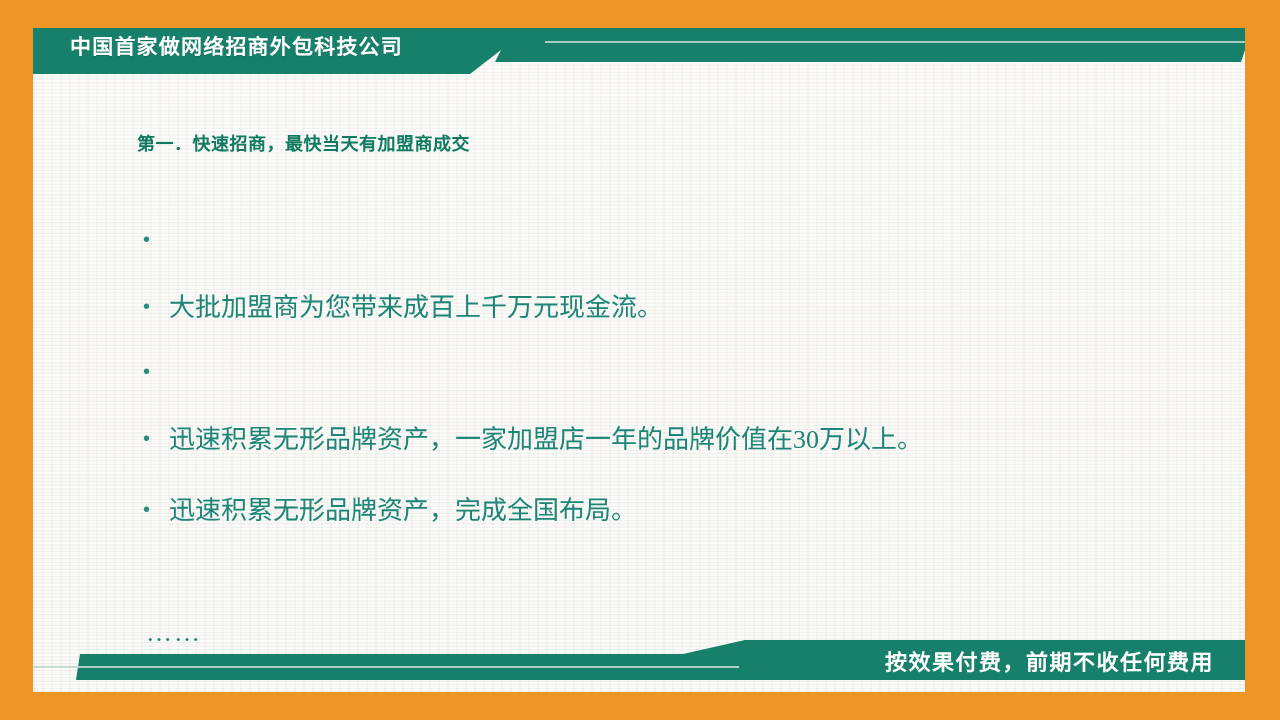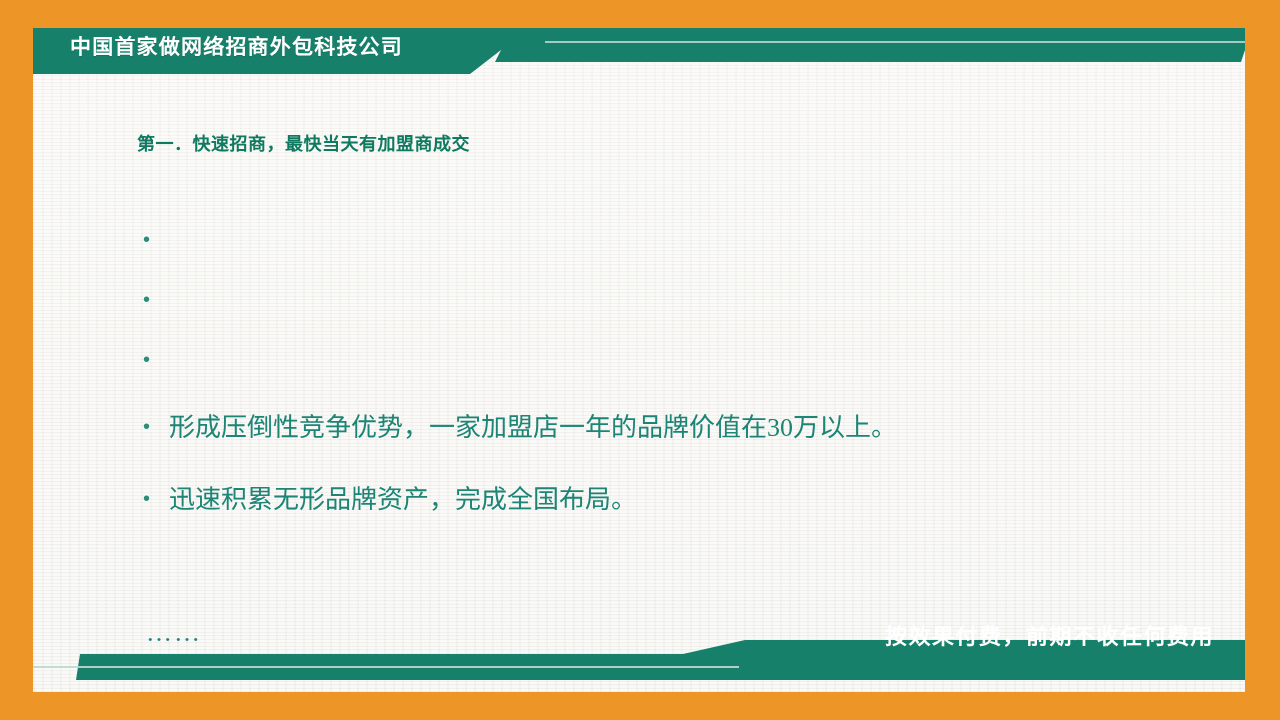--- a/index.html
+++ b/index.html
@@ -133,21 +133,21 @@
     top: 638px;
     width: 1212px;
     height: 54px;
     pointer-events: none;
   }
   .footer-band svg { display: block; }
 
   .footer-text {
     position: absolute;
     right: 66px;
-    top: 622px;
+    top: 648px;
     font-size: 22px;
     font-weight: bold;
     color: #FFFFFF;
     letter-spacing: 1.5px;
     white-space: nowrap;
     line-height: 1.4;
   }
 </style>
 </head>
 <body>
@@ -171,29 +171,30 @@
   <div class="section-title">第一．快速招商，最快当天有加盟商成交</div>
 
   <div class="bullets">
 
     <div class="bullet">
       <span class="bullet-dot">•</span>
     </div>
 
     <div class="bullet">
       <span class="bullet-dot">•</span>
-    </div>
-
-    <div class="bullet">
-      <span class="bullet-dot">•</span>
-    </div>
-
-    <div class="bullet">
-      <span class="bullet-dot">•</span>
-      <span class="bullet-text">形成压倒性竞争优势，一家加盟店一年的品牌价值在30万以上。</span>
+      <span class="bullet-text">大批加盟商为您带来成百上千万元现金流。</span>
+    </div>
+
+    <div class="bullet">
+      <span class="bullet-dot">•</span>
+    </div>
+
+    <div class="bullet">
+      <span class="bullet-dot">•</span>
+      <span class="bullet-text">迅速积累无形品牌资产，一家加盟店一年的品牌价值在30万以上。</span>
     </div>
 
     <div class="bullet">
       <span class="bullet-dot">•</span>
       <span class="bullet-text">迅速积累无形品牌资产，完成全国布局。</span>
     </div>
 
   </div>
 
   <div class="ellipsis-row">……</div>

